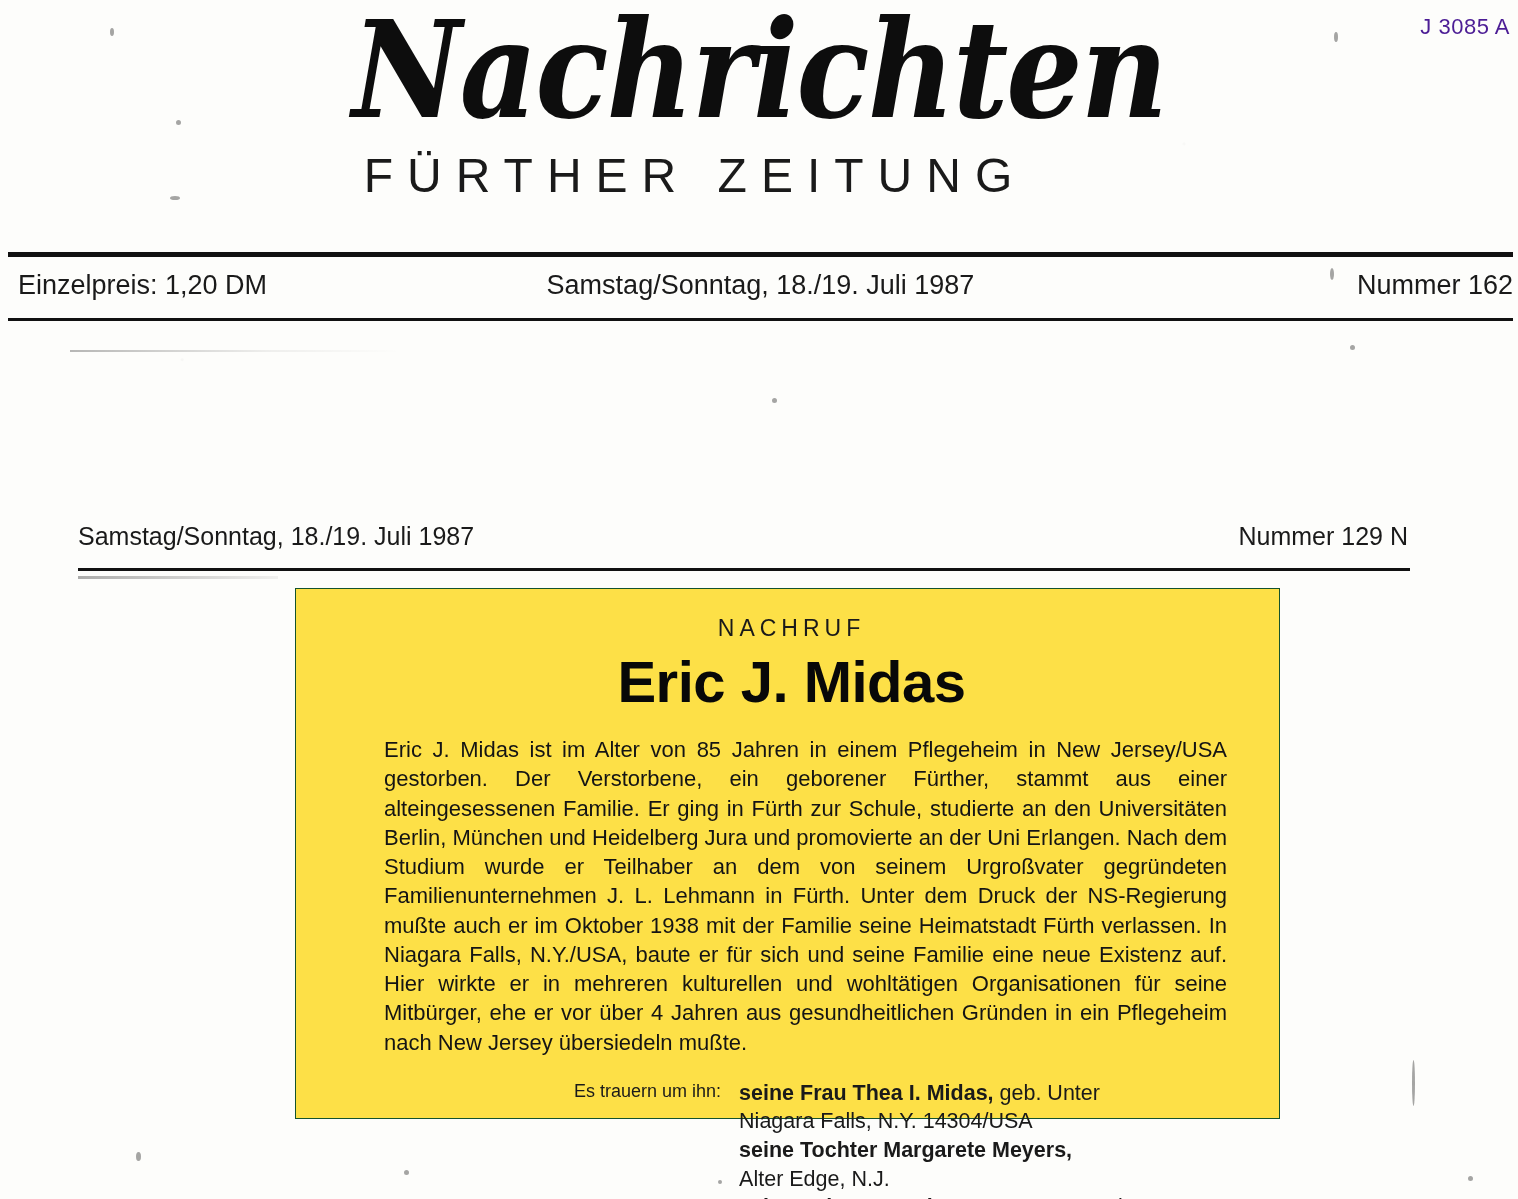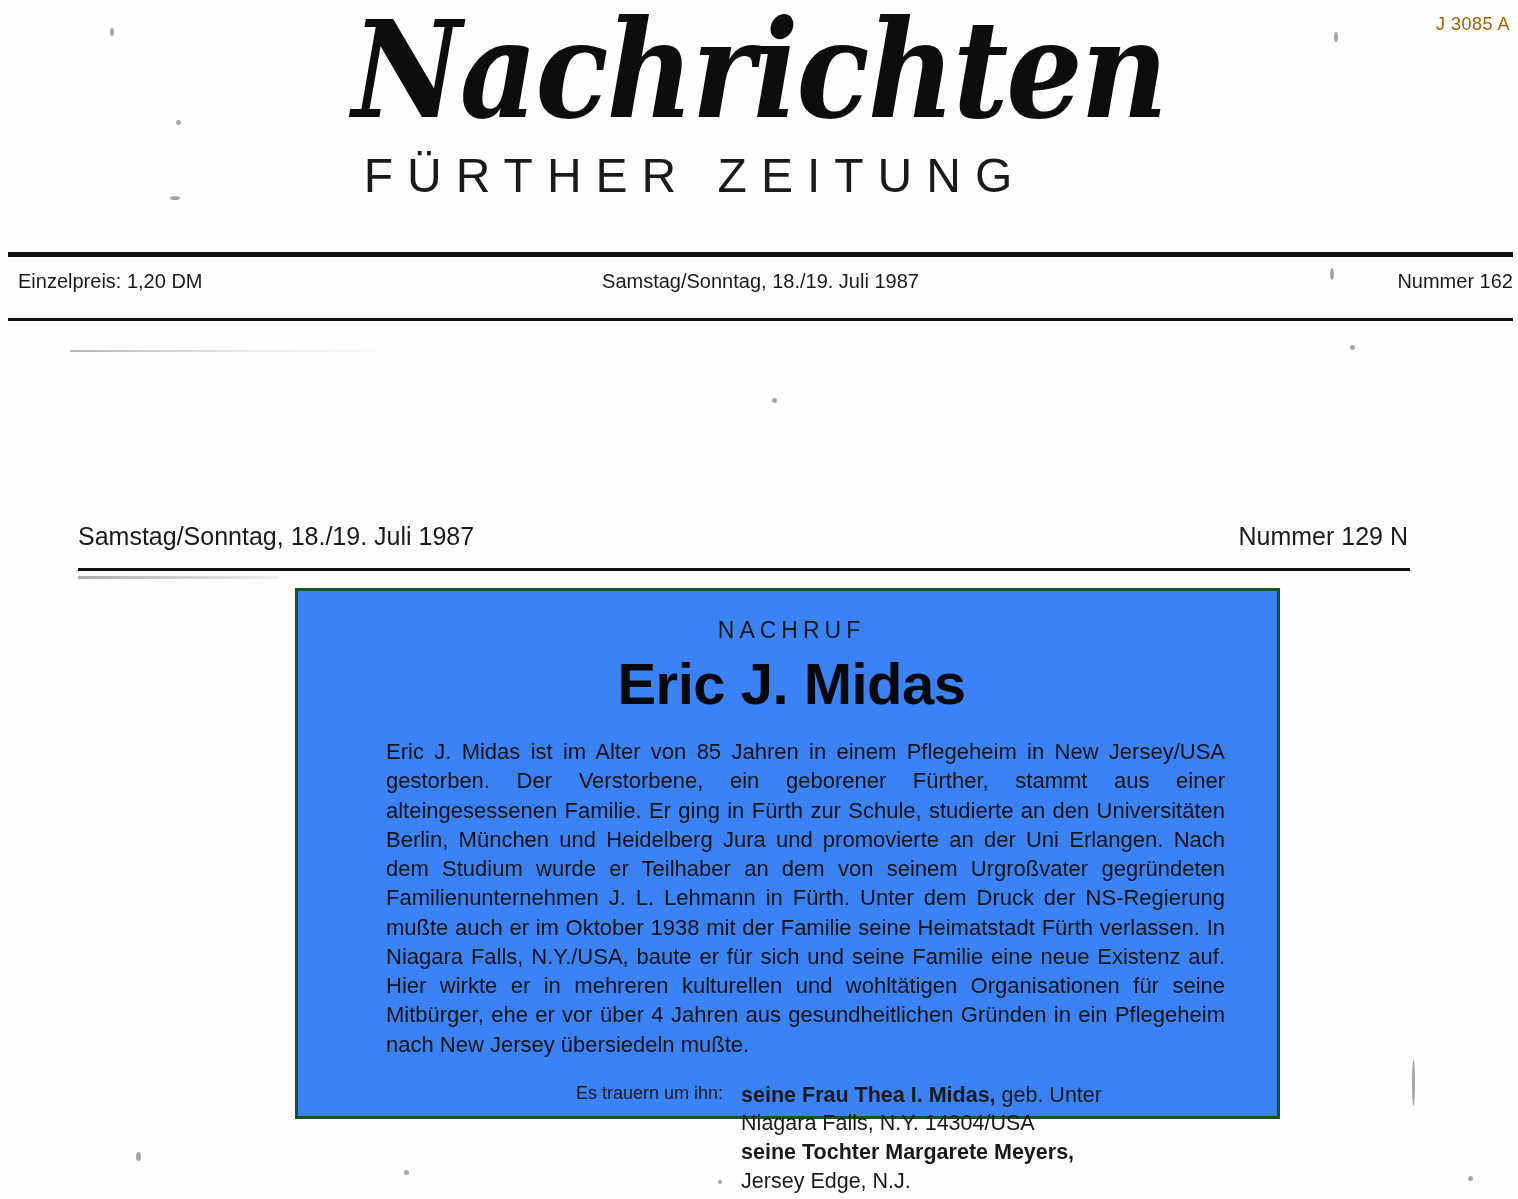--- a/index.html
+++ b/index.html
@@ -54,23 +54,23 @@
     text-align: center;
     font-size: 48px;
     font-weight: 400;
     letter-spacing: 14px;
     color: #1a1a1a;
   }
   .masthead-code {
     position: absolute;
     top: 14px;
     right: 8px;
-    font-size: 18px;
+    font-size: 22px;
     letter-spacing: 0.5px;
-    color: #a16207;
+    color: #4c1d95;
   }
 
   
   .rule-thick {
     position: absolute;
     left: 8px;
     width: 1505px;
     height: 5px;
     background: #111;
   }
@@ -84,21 +84,21 @@
   .rule-top { top: 252px; }
   .rule-bottom { top: 318px; }
 
   
   .infobar {
     position: absolute;
     top: 268px;
     left: 8px;
     width: 1505px;
     height: 46px;
-    font-size: 20px;
+    font-size: 27px;
   }
   .infobar .price { position: absolute; left: 10px; top: 2px; }
   .infobar .date  { position: absolute; left: 0; top: 2px; width: 1505px; text-align: center; }
   .infobar .num   { position: absolute; right: 0; top: 2px; }
 
   
   .smudge {
     position: absolute;
     top: 350px;
     left: 70px;
@@ -134,22 +134,22 @@
     background: #111;
   }
 
   
   .obit-box {
     position: absolute;
     top: 588px;
     left: 295px;
     width: 985px;
     height: 531px;
-    border: 3px solid #14532d;
-    background: #3b82f6;
+    border: 1px solid #14532d;
+    background: #fde047;
     box-sizing: border-box;
   }
   .obit-inner {
     position: relative;
     padding: 26px 52px 0 60px;
   }
   .obit-kicker {
     text-align: center;
     font-size: 23px;
     letter-spacing: 5px;
@@ -235,21 +235,21 @@
     <div class="obit-kicker">NACHRUF</div>
     <div class="obit-name">Eric J. Midas</div>
     <div class="obit-body">Eric J. Midas ist im Alter von 85 Jahren in einem Pflegeheim in New Jersey/USA gestorben. Der Verstorbene, ein geborener Fürther, stammt aus einer alteingesessenen Familie. Er ging in Fürth zur Schule, studierte an den Universitäten Berlin, München und Heidelberg Jura und promovierte an der Uni Erlangen. Nach dem Studium wurde er Teilhaber an dem von seinem Urgroßvater gegründeten Familienunternehmen J. L. Lehmann in Fürth. Unter dem Druck der NS-Regierung mußte auch er im Oktober 1938 mit der Familie seine Heimatstadt Fürth verlassen. In Niagara Falls, N.Y./USA, baute er für sich und seine Familie eine neue Existenz auf. Hier wirkte er in mehreren kulturellen und wohltätigen Organisationen für seine Mitbürger, ehe er vor über 4 Jahren aus gesundheitlichen Gründen in ein Pflegeheim nach New Jersey übersiedeln mußte.</div>
 
     <div class="mourners">
       <div class="mourners-label">Es trauern um ihn:</div>
       <div class="mourners-list" id="mourners-list">
           <div><span class="b">seine Frau Thea I. Midas,</span><span> geb. Unter</span></div>
           <div><span>Niagara Falls, N.Y. 14304/USA</span></div>
           <div><span class="b">seine Tochter Margarete Meyers,</span></div>
-          <div><span>Jersey Edge, N.J.</span></div>
+          <div><span>Alter Edge, N.J.</span></div>
           <div><span class="b">seine Schwester Lisa Loose,</span><span> New York</span></div>
         </div>
     </div>
   </div>
 </div>
 
 <div class="speck" style="left:110px;  top:28px;  width:4px; height:8px;"></div>
 <div class="speck" style="left:176px;  top:120px; width:5px; height:5px;"></div>
 <div class="speck" style="left:170px;  top:196px; width:10px;height:4px;"></div>
 <div class="speck" style="left:1334px; top:32px;  width:4px; height:10px;"></div>

